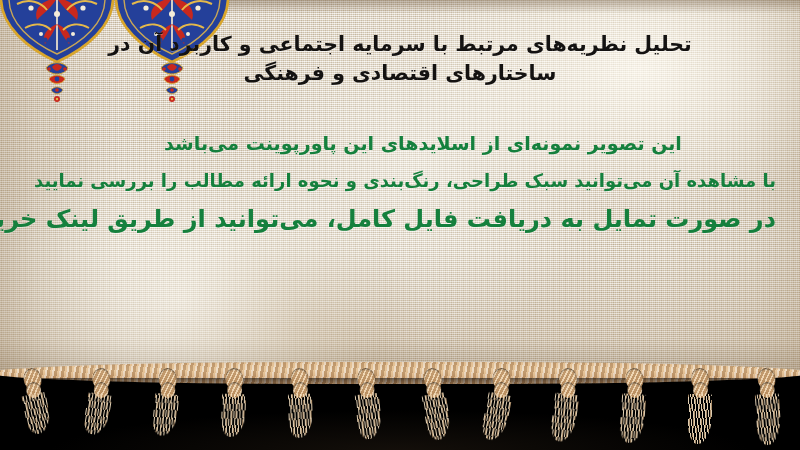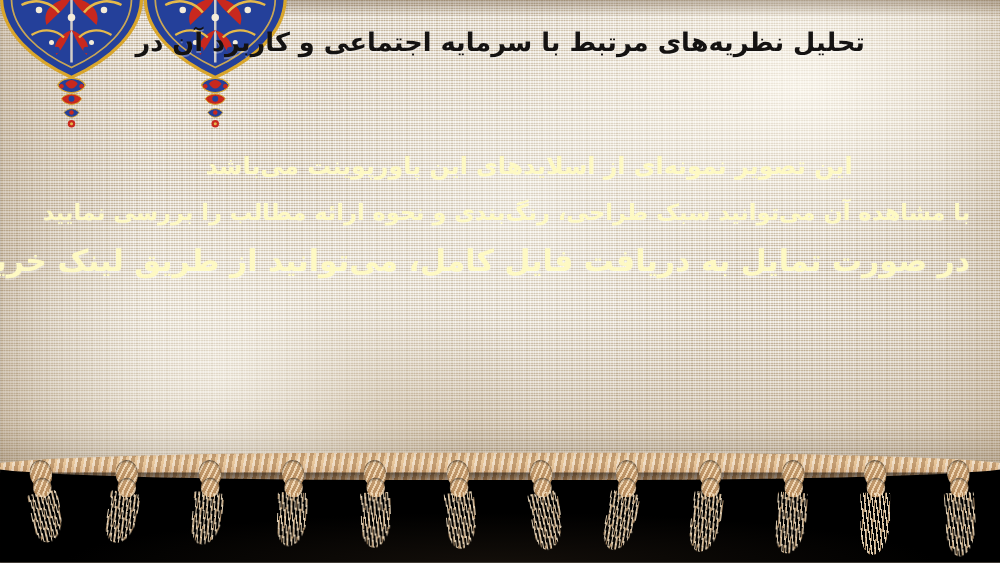--- a/index.html
+++ b/index.html
@@ -38,21 +38,21 @@
       repeating-linear-gradient(90deg, rgba(255,255,255,.45) 0px, rgba(255,255,255,.45) 1px, rgba(158,136,104,.20) 1px, rgba(158,136,104,.20) 2px),
       repeating-linear-gradient(90deg, rgba(140,118,88,.10) 0px, rgba(140,118,88,.10) 3px, rgba(255,255,255,.10) 3px, rgba(255,255,255,.10) 6px),
       repeating-linear-gradient(0deg, rgba(140,118,88,.08) 0px, rgba(140,118,88,.08) 3px, rgba(255,255,255,.08) 3px, rgba(255,255,255,.08) 6px);
   }
 
   
   .ornaments{position:absolute;left:0;top:0;width:240px;height:118px;}
 
   
   .text-layer{
-    position:absolute;left:0;top:6px;width:800px;height:378px;
+    position:absolute;left:0;top:16px;width:800px;height:378px;
     direction:rtl;text-align:center;
     color:#141211;
   }
 
   .title{
     position:absolute;top:14px;right:0;width:800px;
     padding:0 18px 0 18px;
     box-sizing:border-box;
     font-size:20.5px;line-height:29px;
     font-weight:700;
@@ -61,21 +61,21 @@
   }
 
   .body-lines{
     position:absolute;top:108px;right:0;width:800px;
     padding:0 24px;
     box-sizing:border-box;
   }
   .body-line{
     font-size:18.5px;line-height:38px;
     font-weight:700;
-    color:#fef9c3;
+    color:#15803d;
     white-space:nowrap;
     text-shadow:0 1px 0 rgba(255,255,255,.28);
     margin-left:46px;
   }
   .body-line.l1{font-size:19px;}
   .body-line.l2{font-size:18px;}
   .body-line.l3{font-size:24px;}
 
   
   .fringe-zone{
@@ -212,20 +212,21 @@
         <use href="#medallion" x="0" y="0" transform="translate(172,10)"></use>
         <use href="#pendant" x="0" y="0" transform="translate(172,68)"></use>
       </g>
     </svg>
   </div>
 
   <div class="text-layer">
 
     <div class="title">
       <div>تحلیل نظریه‌های مرتبط با سرمایه اجتماعی و کاربرد آن در</div>
+      <div>ساختارهای اقتصادی و فرهنگی</div>
     </div>
 
     <div class="body-lines">
       <div class="body-line l1">این تصویر نمونه‌ای از اسلایدهای این پاورپوینت می‌باشد</div>
       <div class="body-line l2">با مشاهده آن می‌توانید سبک طراحی، رنگ‌بندی و نحوه ارائه مطالب را بررسی نمایید</div>
       <div class="body-line l3">در صورت تمایل به دریافت فایل کامل، می‌توانید از طریق لینک خرید اقدام فرمایید</div>
     </div>
 
   </div>
 

